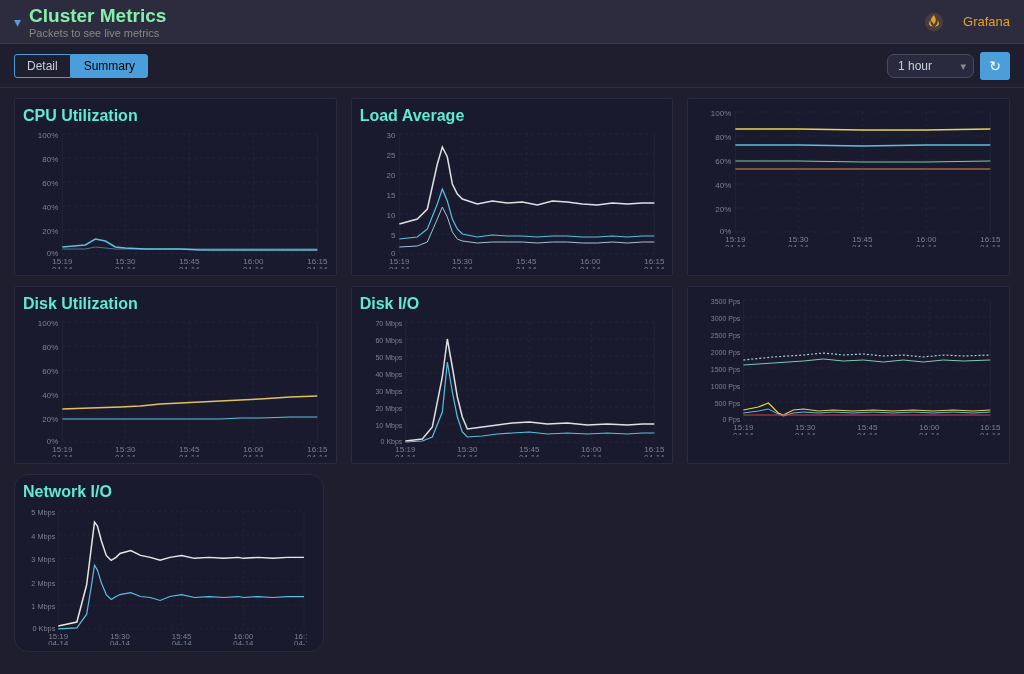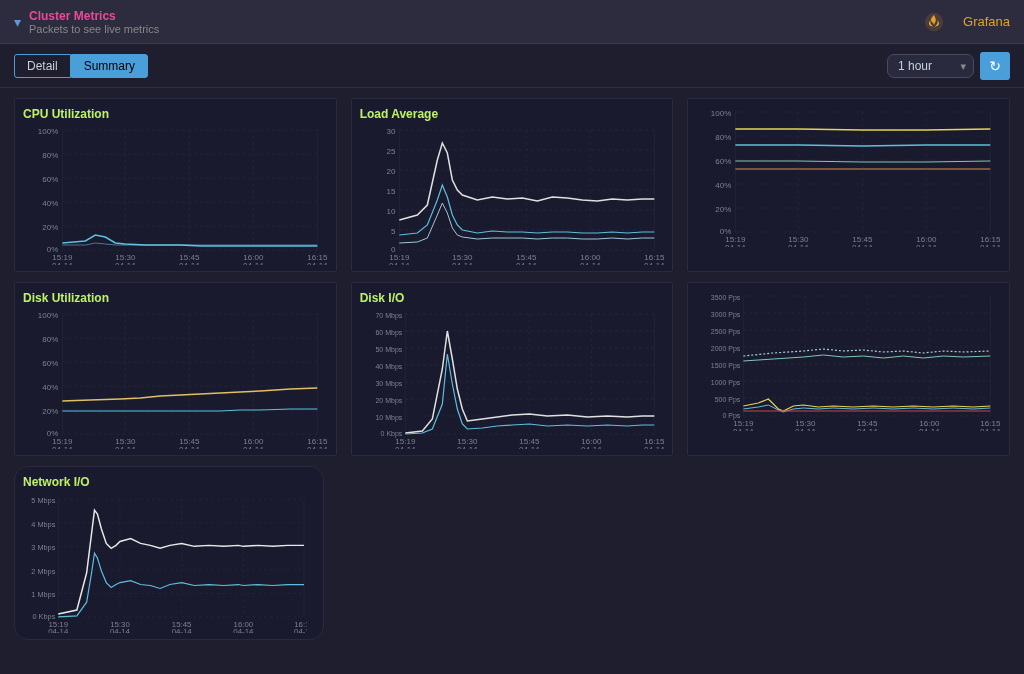--- a/index.html
+++ b/index.html
@@ -26,23 +26,23 @@
     .header-left {
       display: flex;
       align-items: center;
       gap: 8px;
     }
     .header-chevron {
       color: #5b9bd5;
       font-size: 14px;
     }
     .header-title {
-      font-size: 12px;
+      font-size: 19px;
       font-weight: 600;
-      color: #ec4899;
+      color: #86efac;
       margin-top: 44px;
     }
     .header-subtitle {
       font-size: 11px;
       color: #888;
       display: block;
     }
     .header-right {
       display: flex;
       align-items: center;
@@ -146,23 +146,23 @@
       gap: 10px 14px;
     }
 
     .chart-panel {
       background: #1a1a2e;
       border: 1px solid #2a2a3e;
       border-radius: 2px;
       padding: 8px 8px 6px 8px;
     }
     .chart-title {
-      font-size: 12px;
+      font-size: 16px;
       font-weight: 600;
-      color: #bef264;
+      color: #5eead4;
       margin-bottom: 4px;
     }
     .chart-area {
       position: relative;
       width: 100%;
     }
 
     svg.chart-svg {
       display: block;
       width: 100%;

